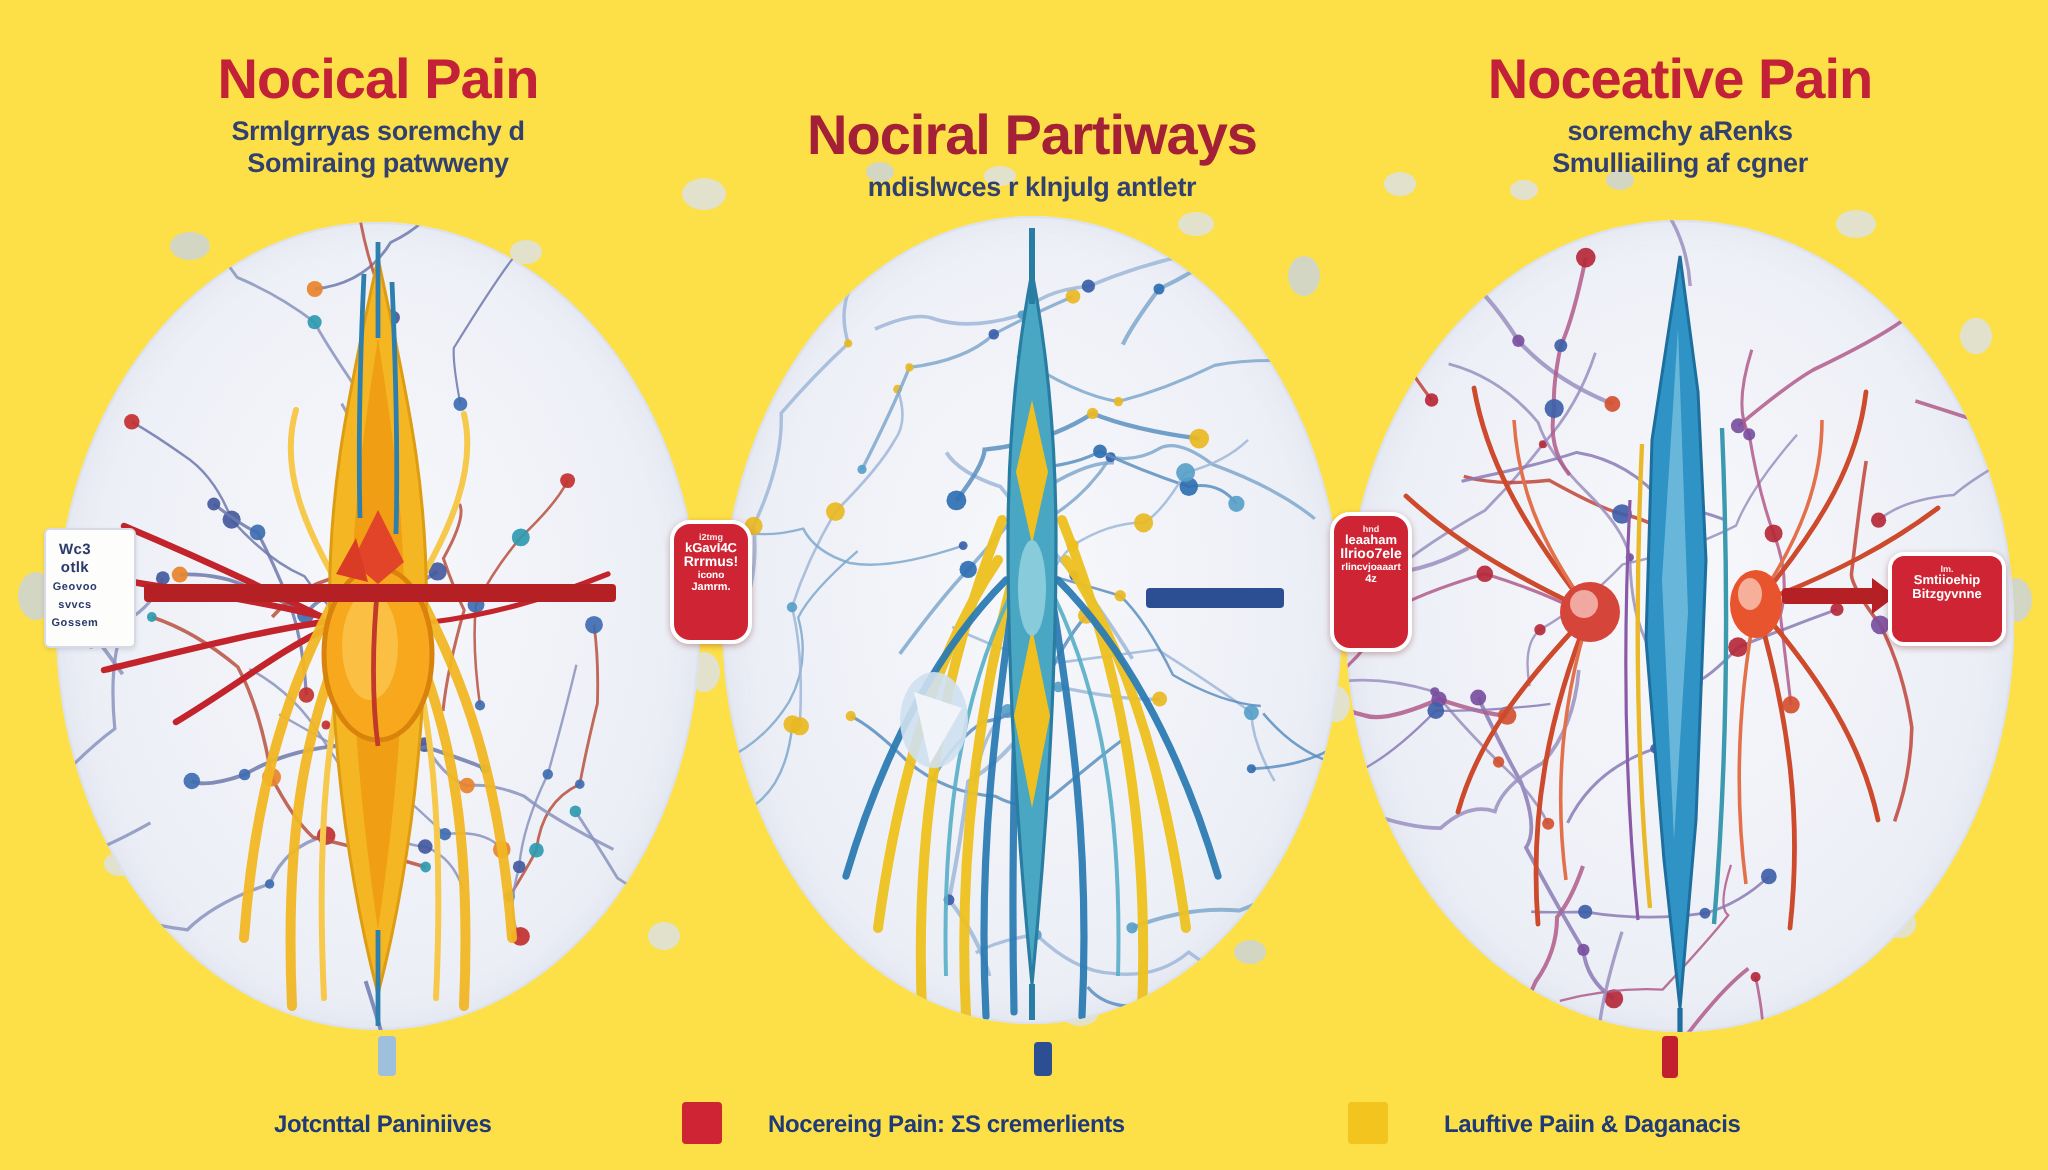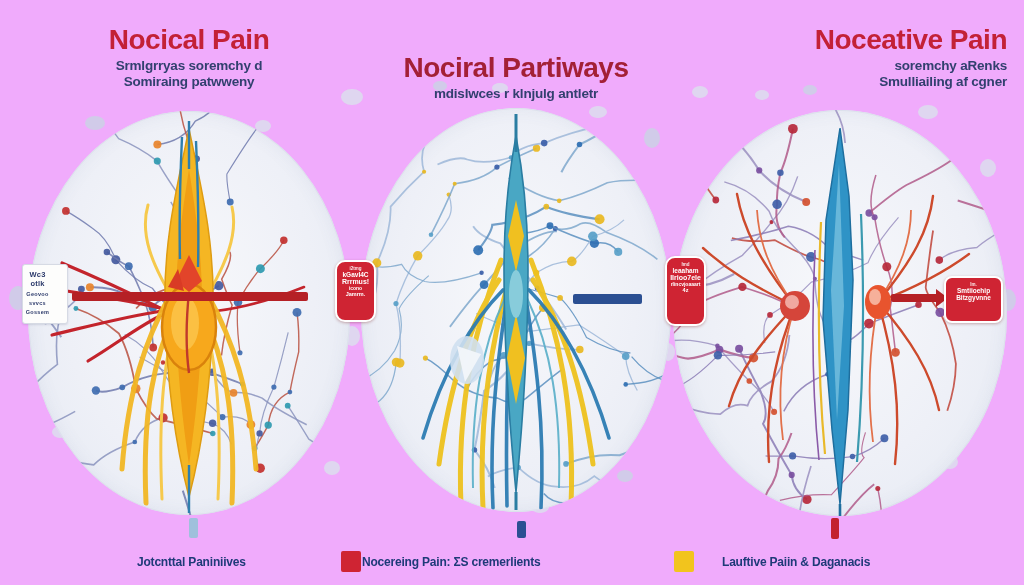--- a/index.html
+++ b/index.html
@@ -1,27 +1,27 @@
 <!DOCTYPE html>
 <html style="--title-red: #c32137; --title-maroon: #a32036; --subtitle-navy: #32406f; --caption-navy: #1e3a78; --red-box: #cf2433; --red-line: #b52025; --blue-bar: #2b4f92; --yellow: #f2c41d; --tick-left: #9fc0dc; --tick-mid: #2b4f92; --tick-right: #c3202f;"><head>
 <meta charset="utf-8">
 <style>
   html,body{margin:0;padding:0;}
   body{font-family:"Liberation Sans", sans-serif; background:#e8e6e3;}
   .stage{
     position:relative; width:1024px; height:585px; overflow:hidden;
-    background:#f0abfc;
+    background:#fde047;
   }
   #backdrop{position:absolute; left:0; top:0; width:1024px; height:585px; z-index:0;}
 
   
   .panel-header{position:absolute; z-index:3; text-align:center;}
   .ph1{left:28px;  top:24px; width:322px;}
   .ph2{left:361px; top:24px; width:310px;}
-  .ph3{left:673px; top:24px; width:334px;text-align:right;}
+  .ph3{left:673px; top:24px; width:334px;}
   .panel-title{
     margin:0; font-size:28px; font-weight:700; letter-spacing:-0.5px; line-height:32px;
   }
   .ph1 .panel-title, .ph3 .panel-title{color:var(--title-red,#c32137);}
   .ph2 .panel-title{color:var(--title-maroon,#a32036);margin-top:28px;}
   .panel-subtitle{
     margin:2px 0 0 0; font-size:13.5px; font-weight:700; line-height:16px;
     color:var(--subtitle-navy,#32406f); letter-spacing:-0.2px;
   }
   .panel-subtitle span{display:block;}
@@ -78,21 +78,21 @@
   .tick-2{left:517px; top:521px; width:9px;  height:17px; background:var(--tick-mid,#2b4f92);}
   .tick-3{left:831px; top:518px; width:8px;  height:21px; background:var(--tick-right,#c3202f);}
 
   
   .legend-caption{
     position:absolute; z-index:3; top:551px; height:22px; line-height:22px;
     font-size:12px; font-weight:700; color:var(--caption-navy,#1e3a78); letter-spacing:-0.2px;
     white-space:nowrap;
   }
   .lc1{left:137px;}
-  .lc2{left:362px;}
+  .lc2{left:384px;}
   .lc3{left:722px;}
   .legend-swatch{position:absolute; z-index:3; top:551px; width:20px; height:21px; border-radius:2px;}
   .sw-red{left:341px; background:var(--red-box,#c5202e);}
   .sw-yellow{left:674px; background:var(--yellow,#f2c41d);}
 </style>
 </head>
 <body>
 
 <div class="stage">
 

